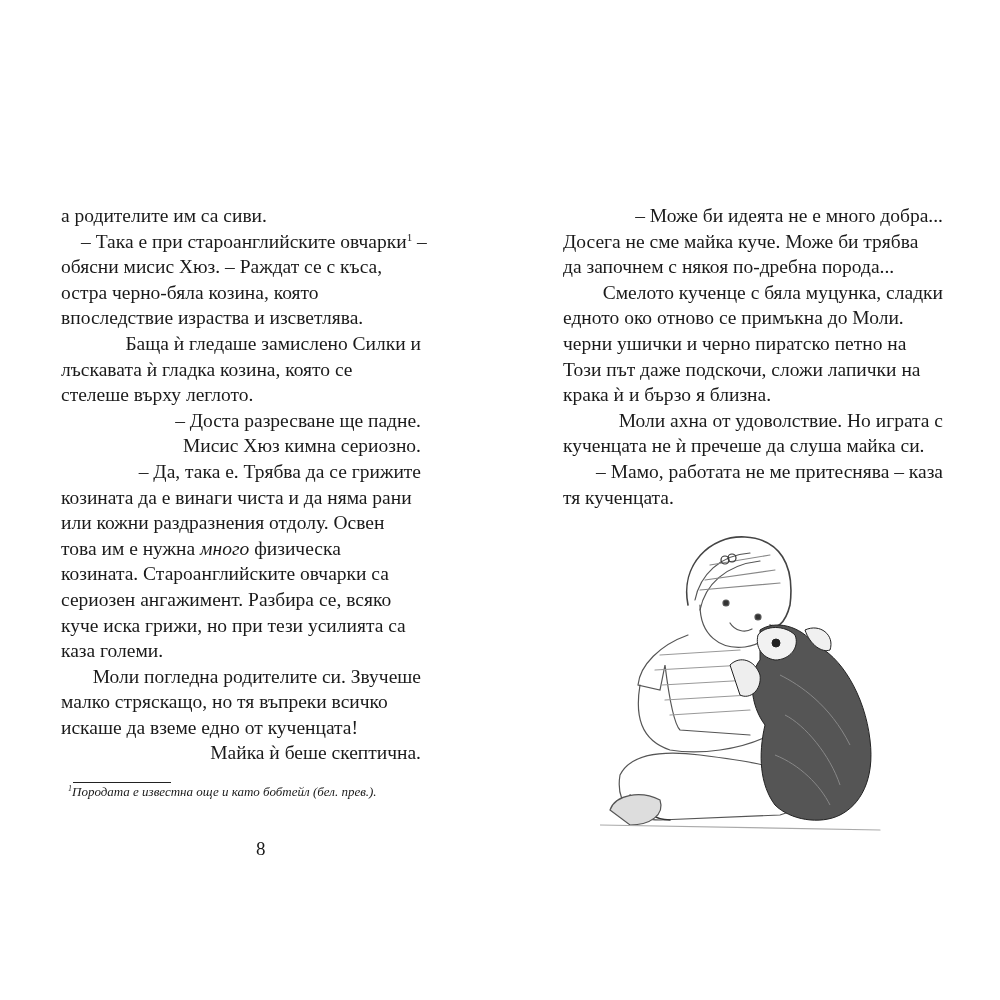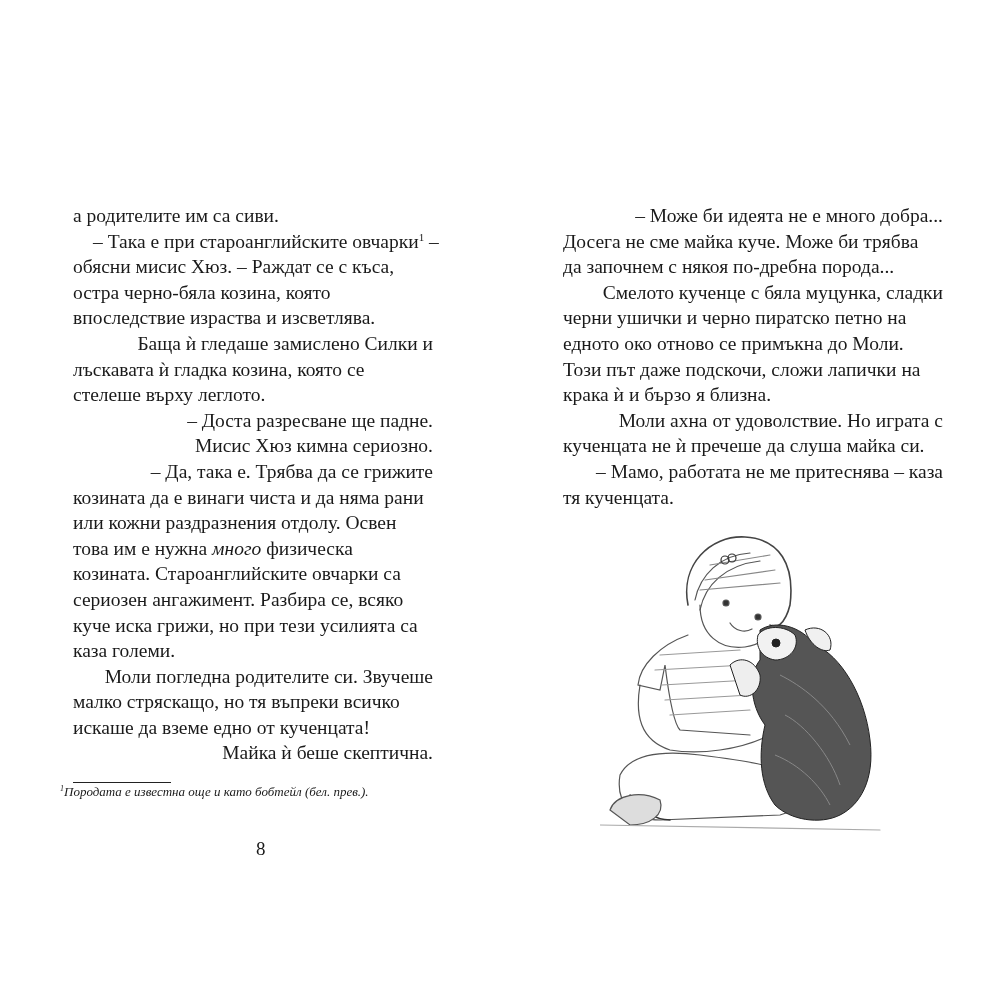--- a/index.html
+++ b/index.html
@@ -1,25 +1,25 @@
 <!DOCTYPE html>
 <html><head>
 <meta charset="utf-8">
 <style>
   html, body { margin:0; padding:0; background:#ffffff; }
   body { width:1000px; height:1000px; position:relative; overflow:hidden;
          font-family:"Liberation Serif", "DejaVu Serif", serif; color:#1a1a1a; }
   .col { position:absolute; font-size:19.5px; line-height:25.6px; }
-  .left { left:73px; top:203px; width:360px; }
+  .left { left:61px; top:203px; width:360px; }
   .right { left:563px; top:203px; width:380px; }
   .line { white-space:nowrap; display:block; }
   .ind { padding-left:20px;text-align:right; }
   sup { font-size:11px; line-height:0; vertical-align:super; }
   .fnrule { position:absolute; left:73px; top:782px; width:98px; border-top:1.3px solid #222; }
-  .footnote { position:absolute; left:60px; top:784px; font-size:13px; font-style:italic; white-space:nowrap; }
+  .footnote { position:absolute; left:68px; top:784px; font-size:13px; font-style:italic; white-space:nowrap; }
   .footnote sup { font-size:8px; }
   .pagenum { position:absolute; left:256px; top:838px; font-size:19px; }
   .illustration { position:absolute; left:600px; top:525px; width:285px; height:315px; }
 </style>
 </head>
 <body>
 
 <div>
   <div class="col left" id="leftcol">
       <span class="line"><span>а родителите им са сиви.</span></span>
@@ -47,22 +47,22 @@
     </div>
   <div class="fnrule"></div>
   <div class="footnote"><sup>1</sup><span>Породата е известна още и като бобтейл (бел. прев.).</span></div>
   <div class="pagenum">8</div>
 
   <div class="col right" id="rightcol">
       <span class="line ind"><span>– Може би идеята не е много добра...</span></span>
       <span class="line"><span>Досега не сме майка куче. Може би трябва</span></span>
       <span class="line"><span>да започнем с някоя по-дребна порода...</span></span>
       <span class="line ind"><span>Смелото кученце с бяла муцунка, сладки</span></span>
+      <span class="line"><span>едното око отново се примъкна до Моли.</span></span>
       <span class="line"><span>черни ушички и черно пиратско петно на</span></span>
-      <span class="line"><span>едното око отново се примъкна до Моли.</span></span>
       <span class="line"><span>Този път даже подскочи, сложи лапички на</span></span>
       <span class="line"><span>крака ѝ и бързо я близна.</span></span>
       <span class="line ind"><span>Моли ахна от удоволствие. Но играта с</span></span>
       <span class="line"><span>кученцата не ѝ пречеше да слуша майка си.</span></span>
       <span class="line ind"><span>– Мамо, работата не ме притеснява – каза</span></span>
       <span class="line"><span>тя кученцата.</span></span>
     </div>
 
   <svg class="illustration" viewBox="0 0 285 315">
     <g fill="none" stroke="#555" stroke-width="1.2" stroke-linecap="round">

